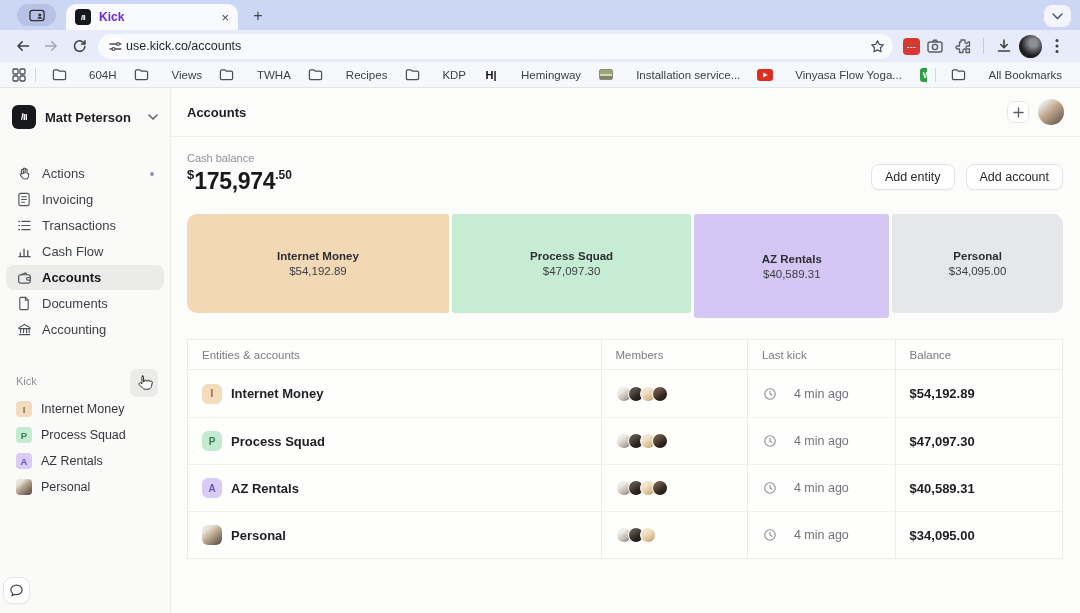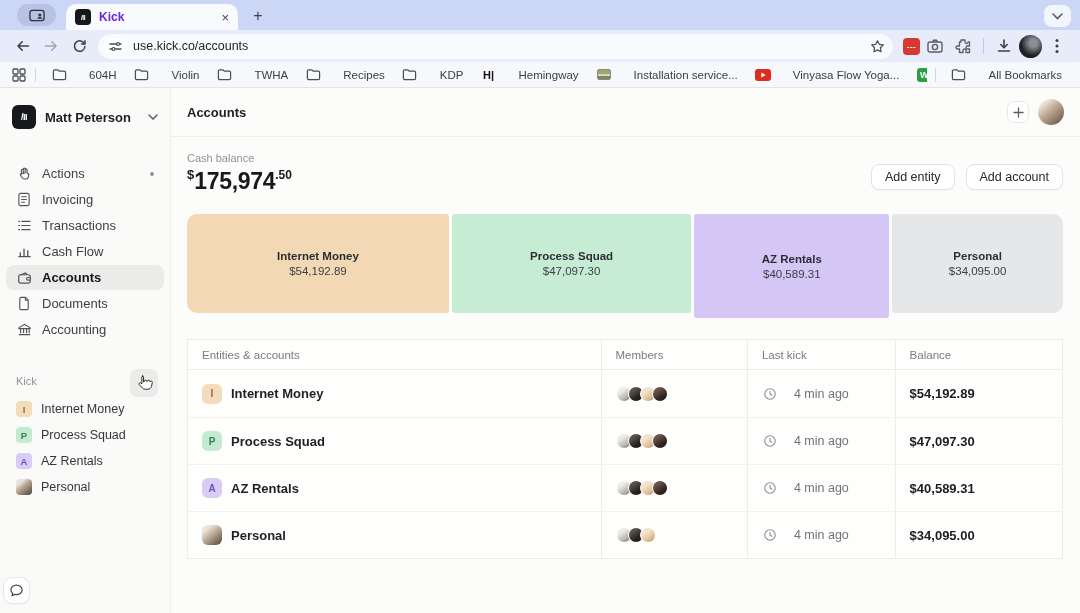--- a/index.html
+++ b/index.html
@@ -13,21 +13,21 @@
   .favicon { width:16px; height:16px; border-radius:4px; background:#17181b; color:#fff; font-size:6.5px; font-weight:bold; display:flex; align-items:center; justify-content:center; letter-spacing:-0.5px; flex:none; }
   .tab-title { flex:1; margin-left:8px; font-size:12px; color:#6d28d9;font-weight:bold; }
   .tab-close { font-size:13px; color:#44474c; cursor:default; line-height:1; }
   .newtab { position:absolute; left:246px; top:5px; width:24px; height:22px; display:flex; align-items:center; justify-content:center; color:#3f434a; font-size:16px; font-weight:400; }
   .collapse-tile { position:absolute; right:9px; top:5px; width:27px; height:22px; background:#f2f5fc; border-radius:8px; display:flex; align-items:center; justify-content:center; }
 
   .toolbar { height:32px; background:#e7ebfa; display:flex; align-items:center; padding:0 10px; gap:2px; }
   .tb-btn { width:26px; height:26px; display:flex; align-items:center; justify-content:center; border-radius:50%; flex:none; }
   .urlpill { flex:1; height:25px; background:#f9fafe; border-radius:13px; display:flex; align-items:center; padding:0 5px 0 6px; margin:0 8px 0 4px; min-width:0; }
   .site-chip { width:22px; height:18px; background:#fff; border-radius:9px; display:flex; align-items:center; justify-content:center; flex:none; }
-  .url-text { margin-left:7px; font-size:12.5px; color:#1f2125; font-weight:500; flex:1; white-space:nowrap; overflow:hidden; }
+  .url-text { font-size:12.5px; color:#1f2125; font-weight:500; flex:1; white-space:nowrap; overflow:hidden; }
   .ext-red { width:17px; height:17px; background:#d6392f; border-radius:4px; display:flex; align-items:center; justify-content:center; color:#fff; font-size:8px; font-weight:bold; letter-spacing:0.5px; flex:none; }
   .tb-divider { width:1px; height:16px; background:#c4cade; margin:0 5px; flex:none; }
   .chrome-avatar { width:23px; height:23px; border-radius:50%; background:radial-gradient(circle at 62% 35%, #8d8d95 0 18%, #1f1f23 60%); flex:none; }
 
   .bookmarks { height:26px; background:#f7f8fb; border-bottom:1px solid #e3e4e9; display:flex; align-items:center; padding:0 11px; font-size:11.5px; color:#3c4043; }
   .bm-sep { width:1px; height:14px; background:#d4d6dd; margin:0 8px; flex:none; }
   .bm-item { display:flex; align-items:center; gap:22px; padding:3px 7px; border-radius:6px; white-space:nowrap; }
   .bm-items { display:flex; align-items:center; gap:3px; flex:1; min-width:0; overflow:hidden; }
   .bm-right { display:flex; align-items:center; margin-left:auto; flex:none; }
   .icon-16 { width:16px; height:16px; display:flex; align-items:center; justify-content:center; flex:none; }
@@ -207,21 +207,21 @@
             </svg>
           </span>
           <span>604H</span>
         </div>
         <div class="bm-item">
           <span class="icon-16">
             <svg width="15" height="13" viewBox="0 0 16 13">
               <path d="M1.5 3c0-.8.7-1.5 1.5-1.5h3.2L7.8 3H13c.8 0 1.5.7 1.5 1.5v6c0 .8-.7 1.5-1.5 1.5H3c-.8 0-1.5-.7-1.5-1.5z" fill="none" stroke="#4a4e55" stroke-width="1.3"></path>
             </svg>
           </span>
-          <span>Violin</span>
+          <span>Views</span>
         </div>
         <div class="bm-item">
           <span class="icon-16">
             <svg width="15" height="13" viewBox="0 0 16 13">
               <path d="M1.5 3c0-.8.7-1.5 1.5-1.5h3.2L7.8 3H13c.8 0 1.5.7 1.5 1.5v6c0 .8-.7 1.5-1.5 1.5H3c-.8 0-1.5-.7-1.5-1.5z" fill="none" stroke="#4a4e55" stroke-width="1.3"></path>
             </svg>
           </span>
           <span>TWHA</span>
         </div>
         <div class="bm-item">

